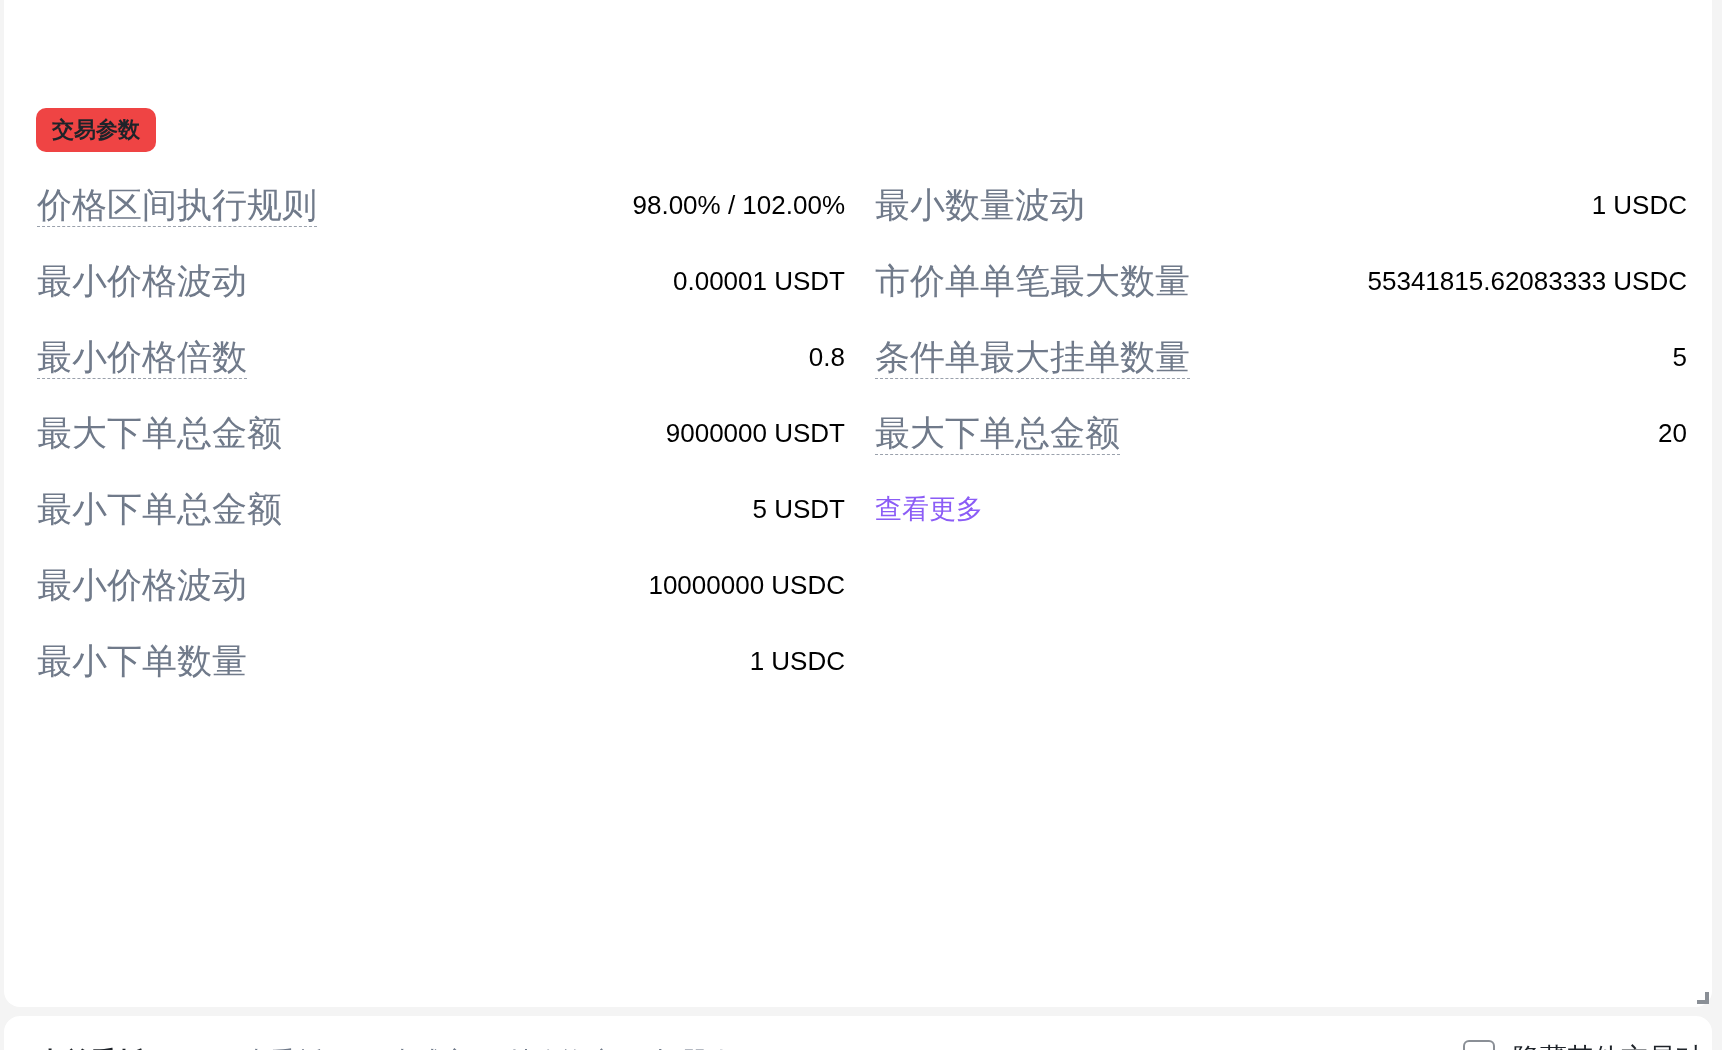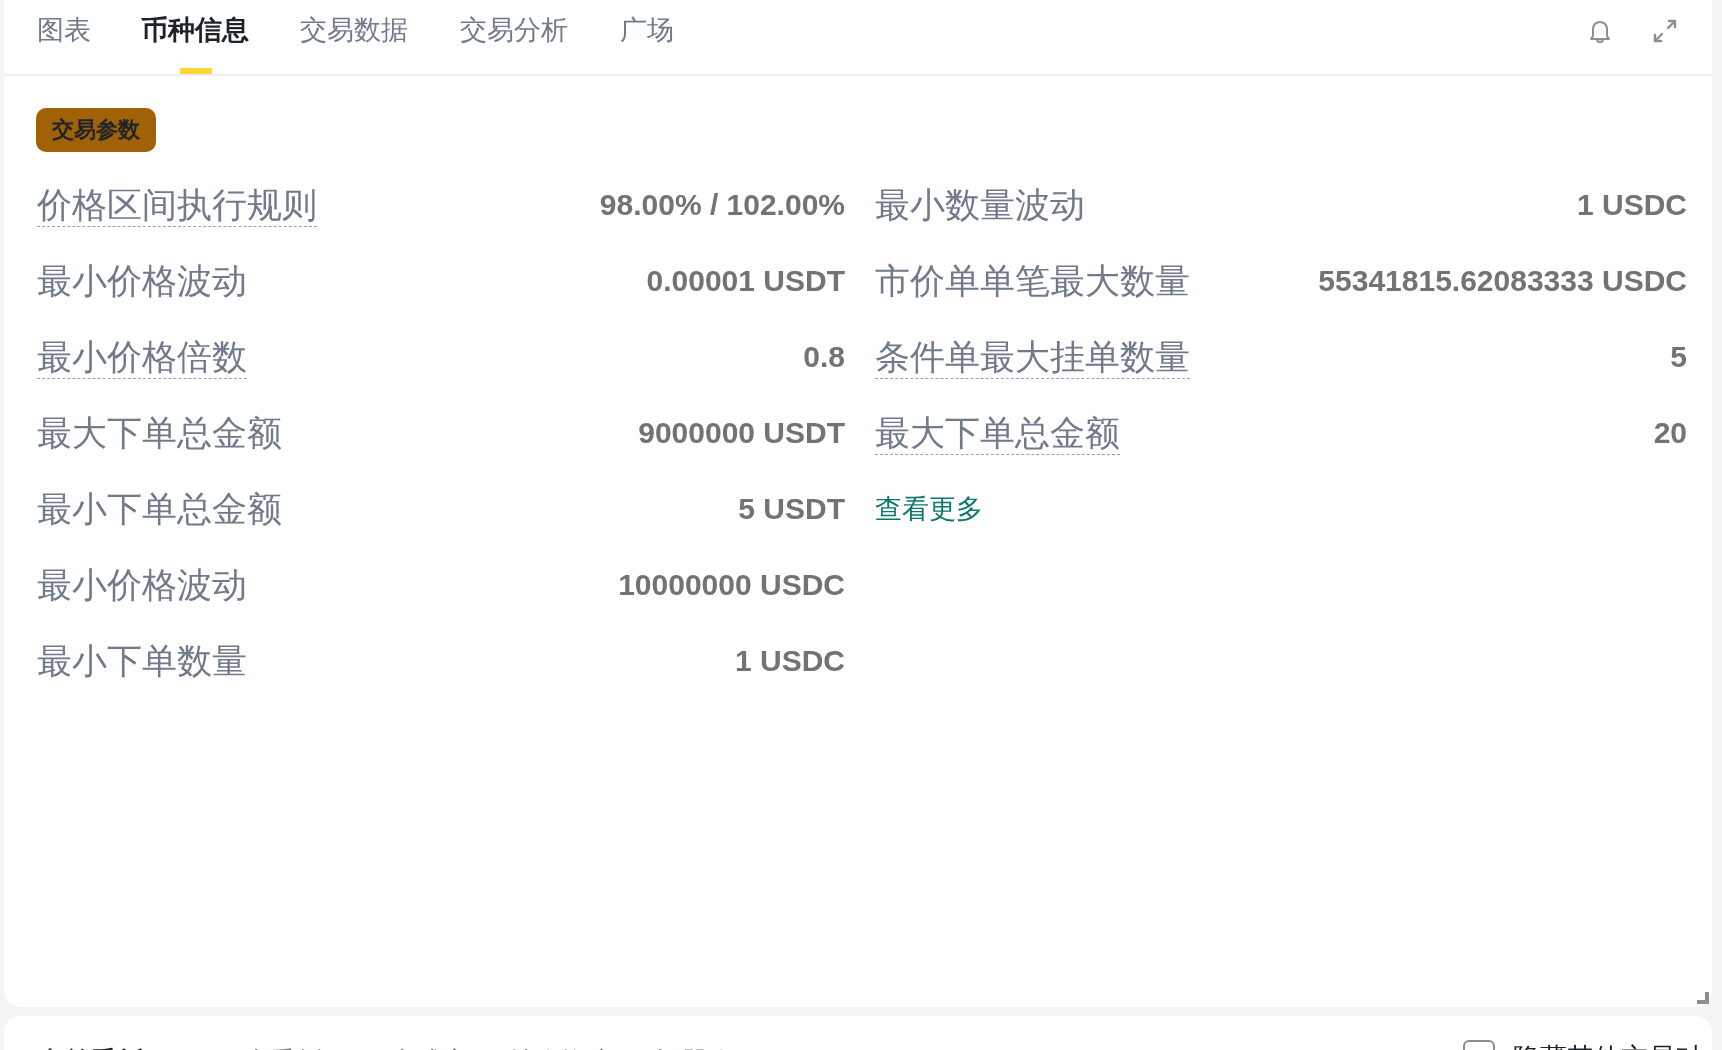--- a/index.html
+++ b/index.html
@@ -58,21 +58,21 @@
   }
   .icon-btn svg { width: 100%; height: 100%; display: block; }
 
   .badge {
     position: absolute;
     left: 32px;
     top: 108px;
     height: 44px;
     padding: 0 16px;
     line-height: 44px;
-    background: #a16207;
+    background: #ef4444;
     border-radius: 10px;
     font-size: 22px;
     font-weight: 600;
     color: #1E2329;
   }
 
   .col {
     position: absolute;
     top: 182px;
   }
@@ -93,33 +93,33 @@
   }
   .label.tip {
     border-bottom: 1.5px dashed #9AA1AC;
     padding-bottom: 3px;
     cursor: help;
   }
   .value {
     position: absolute;
     right: 0;
     top: 5px;
-    font-size: 30px;
-    color: #737373;
+    font-size: 26px;
+    color: #000000;
     line-height: 36px;
     white-space: nowrap;
-    font-weight: 700;
+    font-weight: 400;
   }
   .more-link {
     position: absolute;
     left: 0;
     top: 5px;
     font-size: 27px;
     line-height: 36px;
-    color: #0f766e;
+    color: #8b5cf6;
     cursor: pointer;
     text-decoration: none;
   }
   .resize-handle {
     position: absolute;
     right: 3px;
     bottom: 3px;
     width: 12px;
     height: 12px;
     cursor: nwse-resize;
@@ -179,43 +179,20 @@
     font-size: 27px;
     color: #1E2329;
     white-space: nowrap;
   }
 </style>
 </head>
 <body>
 
 <div class="card">
 
-  <div class="tabbar">
-    <div class="tab" style="left:33px;">图表</div>
-    <div class="tab active" style="left:137px;">币种信息</div>
-    <div class="tab" style="left:296px;">交易数据</div>
-    <div class="tab" style="left:456px;">交易分析</div>
-    <div class="tab" style="left:616px;">广场</div>
-    <div class="tab-indicator"></div>
-
-    <div class="icon-btn" style="left:1579px;">
-      <svg viewBox="0 0 34 34" fill="none" stroke="#8A8F96" stroke-width="2" stroke-linejoin="round" stroke-linecap="round">
-        <path d="M10 22 V15 a7 7 0 0 1 14 0 V22 l2 3 H8 Z"></path>
-        <path d="M14 25 a3 3 0 0 0 6 0"></path>
-      </svg>
-    </div>
-    <div class="icon-btn" style="left:1644px;">
-      <svg viewBox="0 0 34 34" fill="none" stroke="#8A8F96" stroke-width="2.4" stroke-linecap="round" stroke-linejoin="round">
-        <path d="M20 14 L27 7"></path>
-        <path d="M21 7 H27 V13"></path>
-        <path d="M14 20 L7 27"></path>
-        <path d="M7 21 V27 H13"></path>
-      </svg>
-    </div>
-  </div>
 
   <div class="badge">交易参数</div>
 
   <div class="col left">
     <div class="row">
       <span class="label tip">价格区间执行规则</span>
       <span class="value">98.00% / 102.00%</span>
     </div>
     <div class="row">
       <span class="label">最小价格波动</span>

